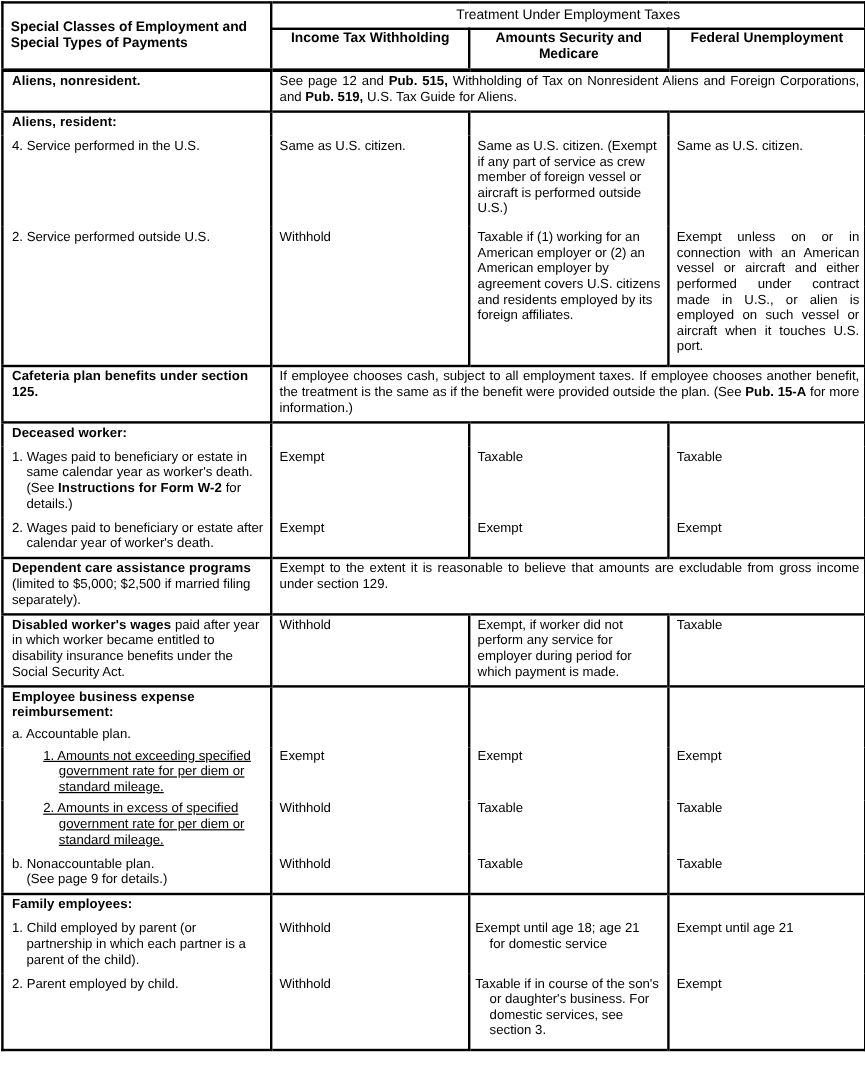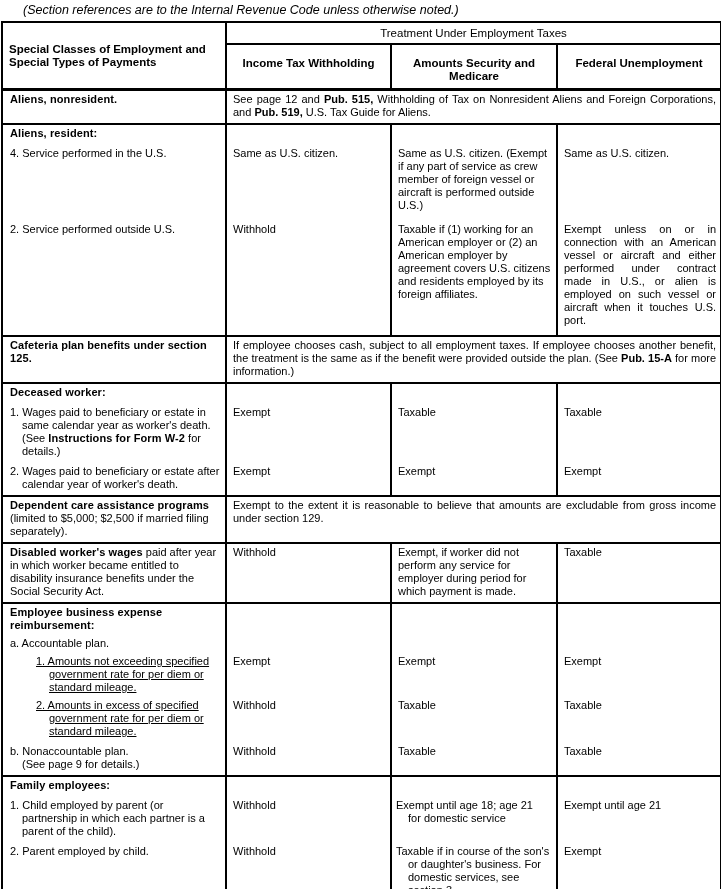--- a/index.html
+++ b/index.html
@@ -30,38 +30,37 @@
   td.hdr-c1 {
     text-align: left; vertical-align: middle; font-weight: bold;
     font-size: 11.5px; border-bottom: 3px solid #000; padding: 2px 6px;
   }
   td.hdr-treat {
     text-align: center; font-weight: normal; font-size: 11.5px;
     border-bottom: 2px solid #000; padding: 4px 2px 3px 2px;
   }
   tr.h2 td {
     text-align: center; font-weight: bold; font-size: 11.5px;
-    border-bottom: 3px solid #000; padding: 12px 2px 5px 2px;
+    border-bottom: 3px solid #000; padding: 1px 2px 5px 2px;
     vertical-align: top;
   }
   tr.sub td { padding-top: 3px; }
   td.c1 { padding-left: 7px; }
   td.c1 b { letter-spacing: 0.1px; }
   td.num { padding-left: 19px; text-indent: -12px; }
   td.deep { padding-left: 46px; text-indent: -13px; text-decoration: underline; }
   td.hang { padding-left: 16px; text-indent: -12px; }
   td.just { text-align: justify; }
   td.gap { padding-top: 6px; }
   td.tall { padding-bottom: 8px; }
 </style>
 </head>
 <body>
 
 <div class="page">
-  <div class="doc-subtitle">(Section references are to the Internal Revenue Code unless otherwise noted.)</div>
 
   <table class="rules">
     <colgroup>
       <col style="width:224px">
         <col style="width:165px">
         <col style="width:166px">
         <col style="width:164px">
     </colgroup>
 
     <tbody>

